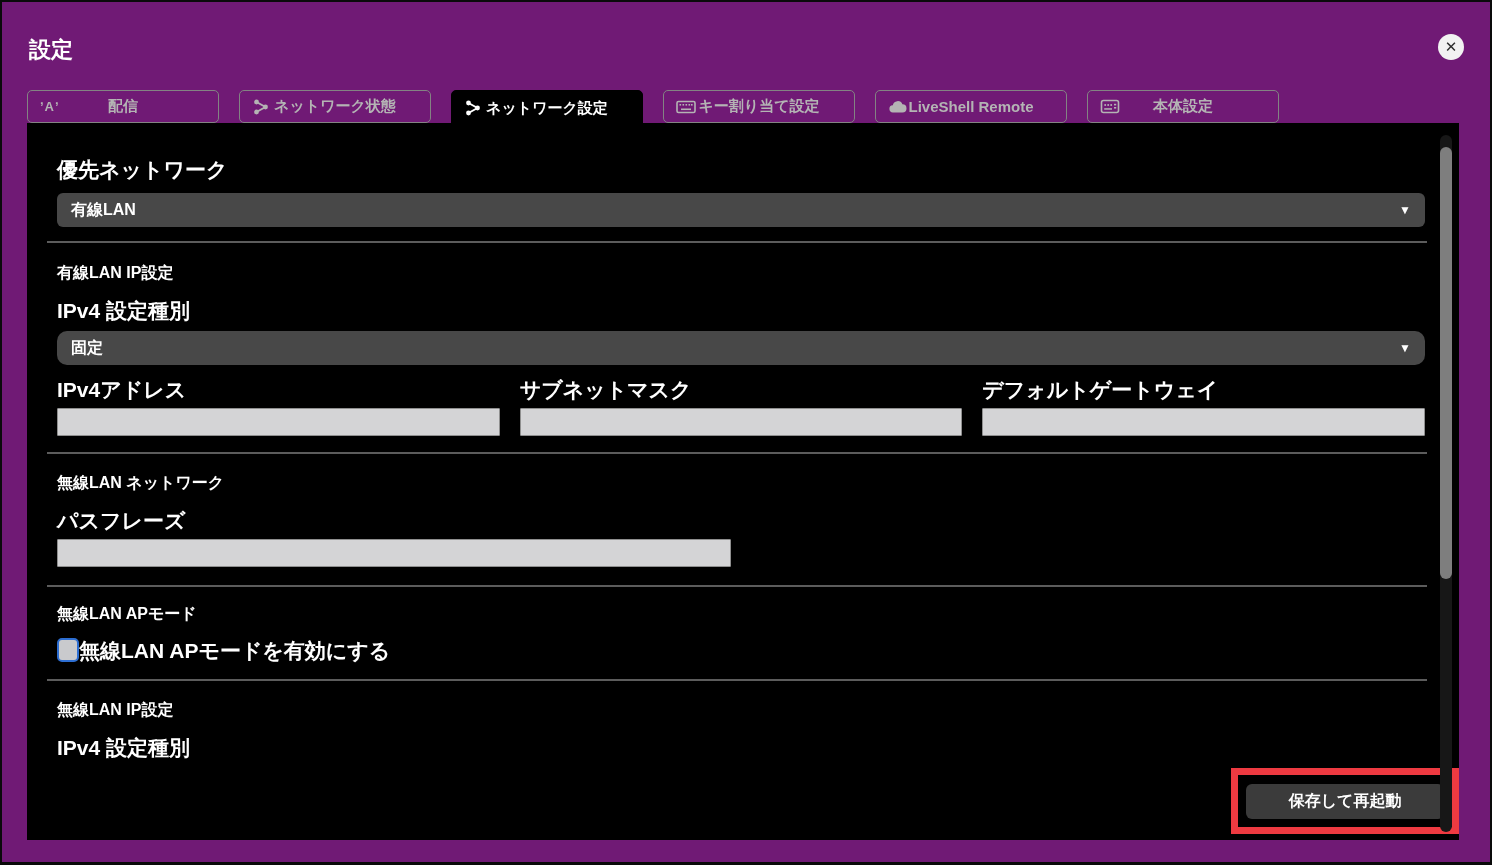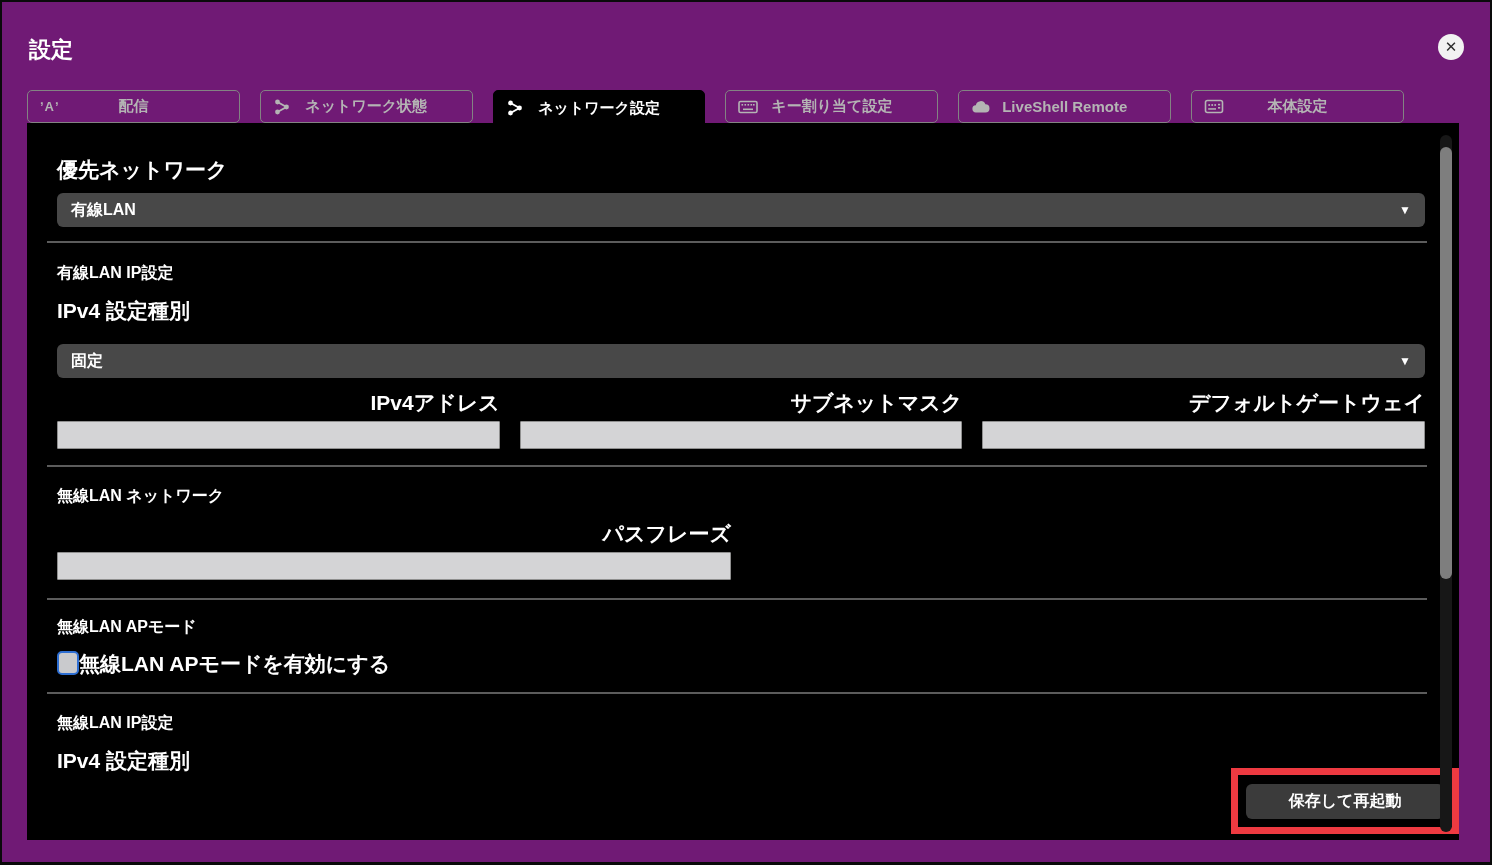--- a/index.html
+++ b/index.html
@@ -5,21 +5,21 @@
   * { box-sizing: border-box; margin: 0; padding: 0; }
   html,body { width:1492px; height:865px; background:#2b2b2b; font-family:"Liberation Sans","DejaVu Sans",sans-serif; }
   .window { position:relative; width:1492px; height:865px; background:#701a75; border:2px solid #0a0a0a; border-bottom-width:3px; overflow:hidden; }
 
   
   .page-title { position:absolute; left:27px; top:33px; font-size:22px; font-weight:700; color:#ffffff; }
   .close-btn { position:absolute; right:26px; top:32px; width:26px; height:26px; border-radius:50%;
     background:#f2f2f2; color:#2b2b2b; font-size:15px; font-weight:700; display:flex; align-items:center; justify-content:center; cursor:pointer; }
 
   
-  .tabbar { position:absolute; left:25px; top:88px; width:1377px; height:34px; display:flex; gap:20px; align-items:flex-start; }
+  .tabbar { position:absolute; left:25px; top:88px; width:1252px; height:34px; display:flex; gap:20px; align-items:flex-start; }
   .tab { flex:1 1 0; height:33px; border:1px solid #838383; border-radius:5px; color:#b4b4b4;
     display:flex; align-items:center; font-size:15px; font-weight:700; position:relative; cursor:pointer; background:transparent; }
   .tab .ticon { position:absolute; left:12px; display:flex; align-items:center; }
   .tab .tlabel { width:100%; text-align:center; }
   .tab.active { background:#000; border-color:#000; color:#ffffff; height:36px; border-radius:5px 5px 0 0; z-index:2; }
   .ticon svg { display:block; }
   .antenna-txt { font-size:13px; font-weight:700; letter-spacing:1px; }
 
   
   .panel { position:absolute; left:25px; top:121px; width:1432px; height:717px; background:#000; padding:36px 30px 0 30px; }
@@ -28,33 +28,33 @@
   .sec { font-size:16px; font-weight:700; color:#ffffff; line-height:21px; }
 
   .dropdown { position:relative; height:34px; background:#484848; border-radius:6px; display:flex; align-items:center;
     padding:0 36px 0 14px; color:#fff; font-size:16px; font-weight:700; cursor:pointer; width:1368px; }
   .dd-arrow { position:absolute; right:14px; top:50%; transform:translateY(-50%); font-size:12px; color:#fff; }
 
   .sep { height:2px; background:#5c5c5c; margin-left:-10px; width:1380px; }
 
   .grid3 { display:grid; grid-template-columns:1fr 1fr 1fr; column-gap:20px; width:1368px; }
   .grid2 { display:grid; grid-template-columns:1fr 1fr; column-gap:20px; width:1368px; }
-  .field .lbl { margin-bottom:8px;text-align:right; }
+  .field .lbl { margin-bottom:8px; }
   .txt-input { width:100%; height:28px; background:#d4d4d6; border:1px solid #8f8f8f; border-radius:1px;
     font-size:15px; padding:0 8px; color:#111; outline:none; }
 
   .checkrow { display:flex; align-items:center; }
   .checkbox { width:22px; height:24px; background:#c9cacd; border:2px solid #2d6ed2; border-radius:5px; cursor:pointer; }
 
   
   .m-dd1 { margin-top:13px; }
   .m-sep1 { margin-top:14px; }
   .m-sec1 { margin-top:19px; }
   .m-ipv4 { margin-top:17px; }
-  .m-dd2 { margin-top:23px; }
+  .m-dd2 { margin-top:10px;border-radius:10px; }
   .m-grid3 { margin-top:14px; }
   .m-sep2 { margin-top:16px; }
   .m-sec2 { margin-top:18px; }
   .m-grid2 { margin-top:17px; }
   .m-sep3 { margin-top:18px; }
   .m-sec3 { margin-top:16px; }
   .m-check { margin-top:14px; }
   .m-sep4 { margin-top:17px; }
   .m-sec4 { margin-top:18px; }
   .m-ipv42 { margin-top:17px; }

